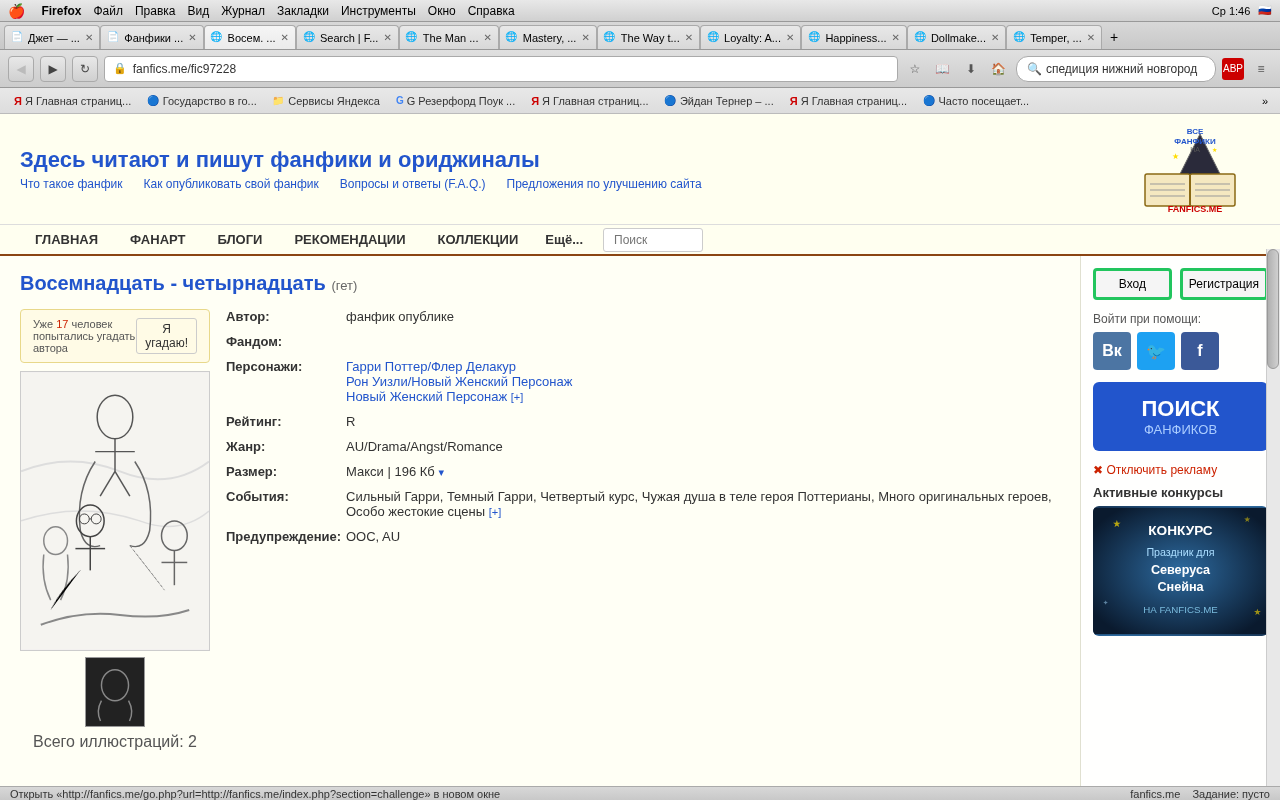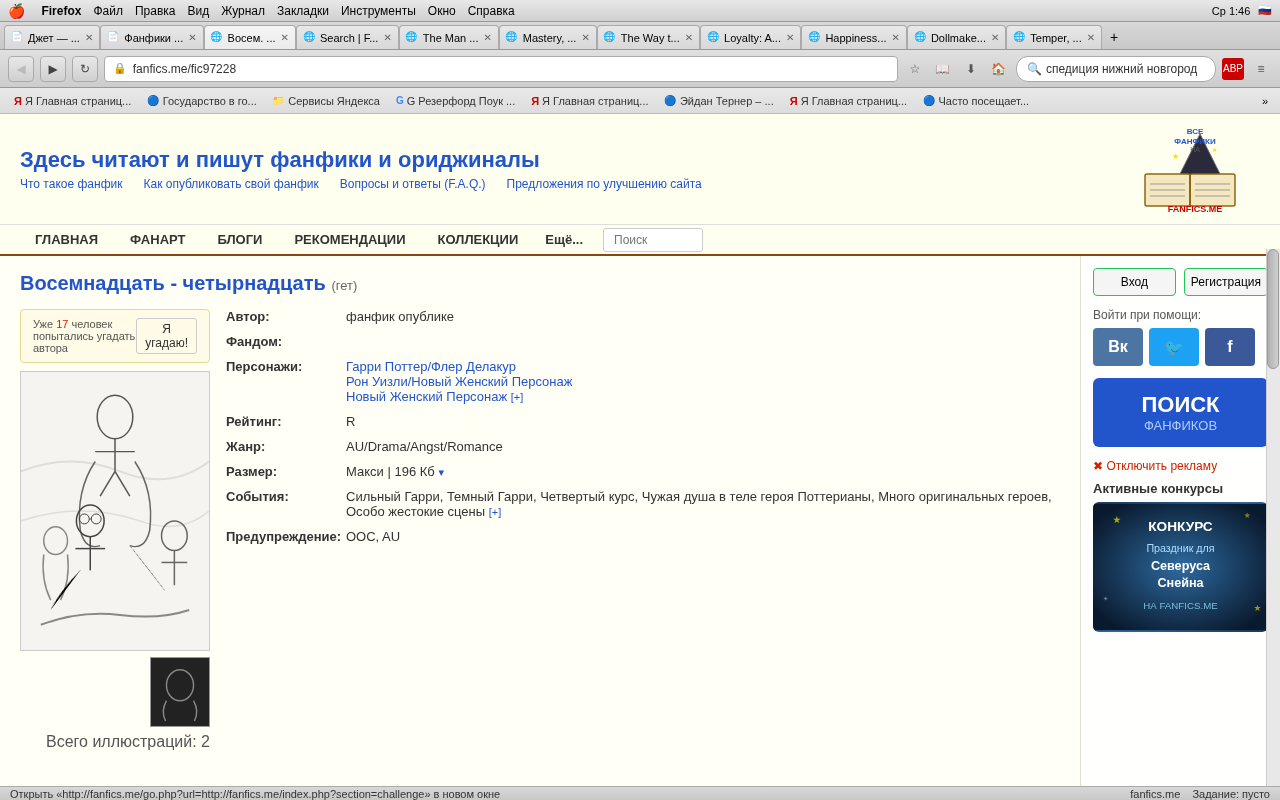--- a/index.html
+++ b/index.html
@@ -241,21 +241,21 @@
     
     .content-area {
       display: flex;
       gap: 16px;
     }
     .story-cover {
       width: 190px;
       min-width: 190px;
       display: flex;
       flex-direction: column;
-      align-items: flex-end;
+      align-items: center;
     }
     .cover-img {
       width: 190px;
       height: 280px;
       background: #f0eff0;
       border: 1px solid #ccc;
       display: flex;
       align-items: center;
       justify-content: center;
       overflow: hidden;
@@ -333,38 +333,38 @@
 
     
     .sidebar-auth-btns {
       display: flex;
       gap: 8px;
       margin-bottom: 12px;
     }
     .auth-btn {
       flex: 1;
       padding: 6px;
-      border: 1px solid #22c55e;
+      border: 3px solid #22c55e;
       border-radius: 4px;
       text-align: center;
       font-size: 12px;
       cursor: pointer;
       background: #f5f5f5;
     }
     .social-login {
       margin-bottom: 12px;
     }
     .social-label {
       font-size: 12px;
       color: #555;
       margin-bottom: 6px;
     }
     .social-icons { display: flex; gap: 6px; }
     .social-icon {
-      width: 50px; height: 38px;
+      width: 38px; height: 38px;
       border-radius: 4px;
       display: flex; align-items: center; justify-content: center;
       font-size: 16px; color: white; cursor: pointer; font-weight: bold;
     }
     .vk-icon { background: #4C75A3; }
     .tw-icon { background: #1DA1F2; }
     .fb-icon { background: #3B5998; }
 
     
     .search-promo {

